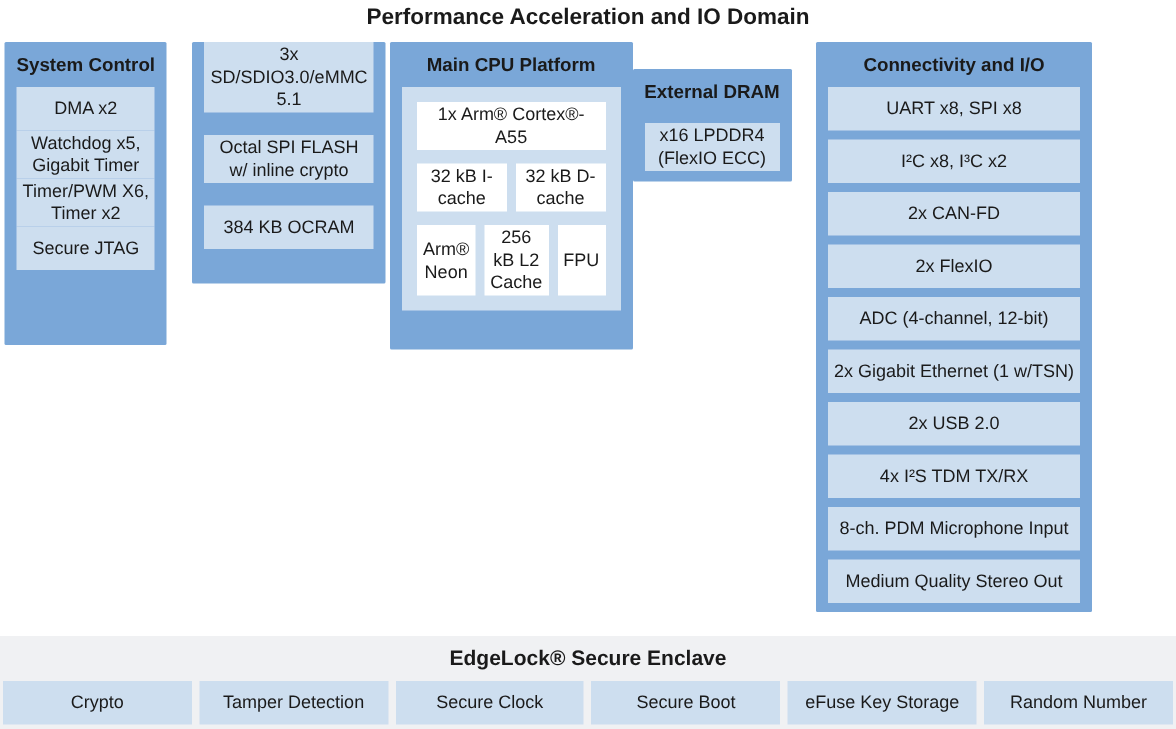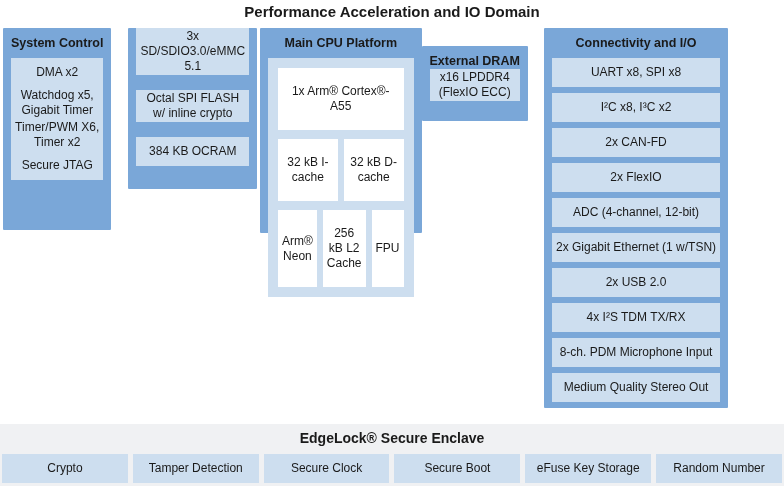--- a/index.html
+++ b/index.html
@@ -78,30 +78,30 @@
     background: #FFFFFF;
     flex: 1;
     min-height: 30px;
     box-sizing: border-box;
     display: flex;
     align-items: center;
     justify-content: center;
     text-align: center;
     font-size: 12px;
     line-height: 1.25;
-    padding: 16px 4px;
+    padding: 1px 4px;
   }
   .cpu-row3 .wbox { min-height: 36px; }
 
   .disp-box { height: 68px; margin-top: 14px; }
   .disp-row { display: flex; gap: 16px; }
   .disp-row .block-item { flex: 1; min-height: 40px; }
 
   .dram-box { height: 75px; margin-top: 18px; }
-  .dram-box .box-title { padding-bottom: 1px; }
+  .dram-box .box-title { padding-bottom: 14px; }
 
   .conn-box { height: 380px; }
   .conn-box .block-item { margin-bottom: 6px; }
 
   .footer {
     margin-top: 16px;
     height: 62px;
     box-sizing: border-box;
     background: var(--footer-bg, #F0F1F3);
     padding: 6px 2px 0 2px;

